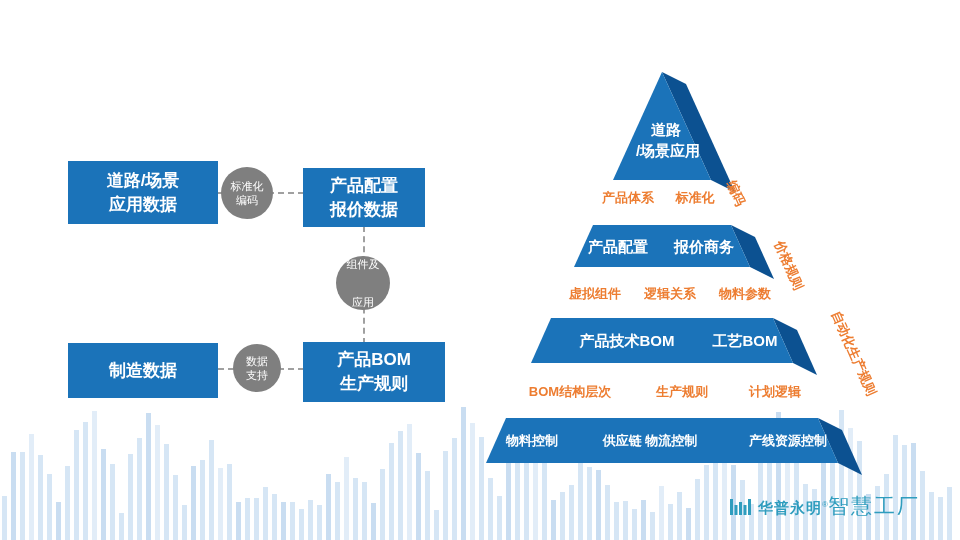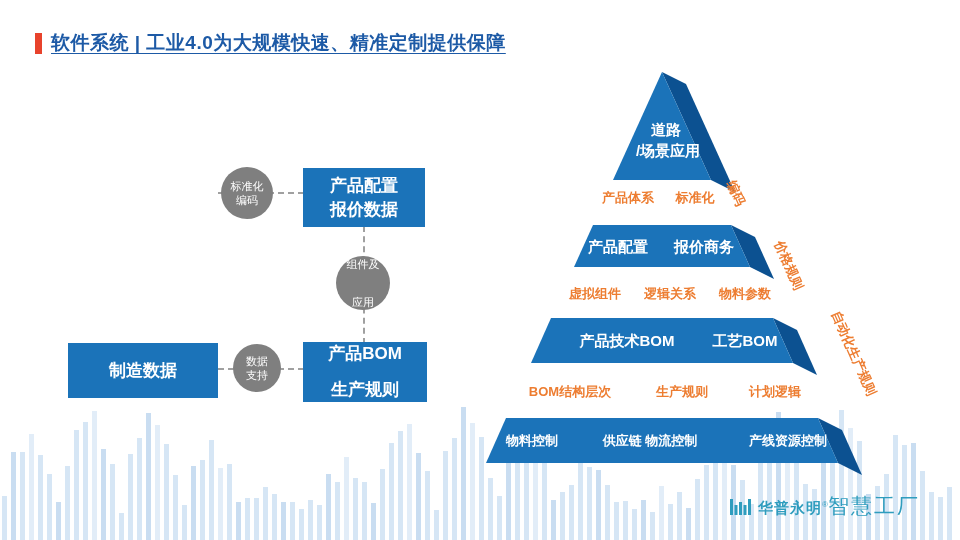--- a/index.html
+++ b/index.html
@@ -167,40 +167,40 @@
       <div class="wbar" style="height: 66px;"></div>
       <div class="wbar" style="height: 105px;"></div>
       <div class="wbar" style="height: 95px;"></div>
       <div class="wbar" style="height: 97px; background: rgb(201, 221, 241);"></div>
       <div class="wbar" style="height: 69px;"></div>
       <div class="wbar" style="height: 48px;"></div>
       <div class="wbar" style="height: 43px;"></div>
       <div class="wbar" style="height: 53px;"></div>
     </div>
 
-  <div class="title-row">
-    <div class="title-accent"></div>
-    <div class="title-text">软件系统 | 工业4.0为大规模快速、精准定制提供保障</div>
-  </div>
 
   <div class="dash-h" style="left:218px;top:192px;width:86px;"></div>
   <div class="dash-v" style="left:363px;top:226px;height:118px;"></div>
   <div class="dash-h" style="left:218px;top:368px;width:86px;"></div>
 
+  <div class="fbox" style="left:68px;top:161px;width:150px;height:63px;">
+    <div>道路/场景</div>
+    <div>应用数据</div>
+  </div>
 
   <div class="fbox" style="left:303px;top:168px;width:122px;height:59px;">
     <div>产品配置</div>
     <div>报价数据</div>
   </div>
 
   <div class="fbox" style="left:68px;top:343px;width:150px;height:55px;">
     <div>制造数据</div>
   </div>
 
-  <div class="fbox" style="left:303px;top:342px;width:124px;height:60px;justify-content:space-between;">
+  <div class="fbox" style="left:303px;top:342px;width:142px;height:60px;">
     <div>产品BOM</div>
     <div>生产规则</div>
   </div>
 
   <div class="fcircle" style="left:221px;top:167px;width:52px;height:52px;">
     <div>标准化</div>
     <div>编码</div>
   </div>
 
   <div class="fcircle" style="left:336px;top:256px;width:54px;height:54px;gap:24px;">

